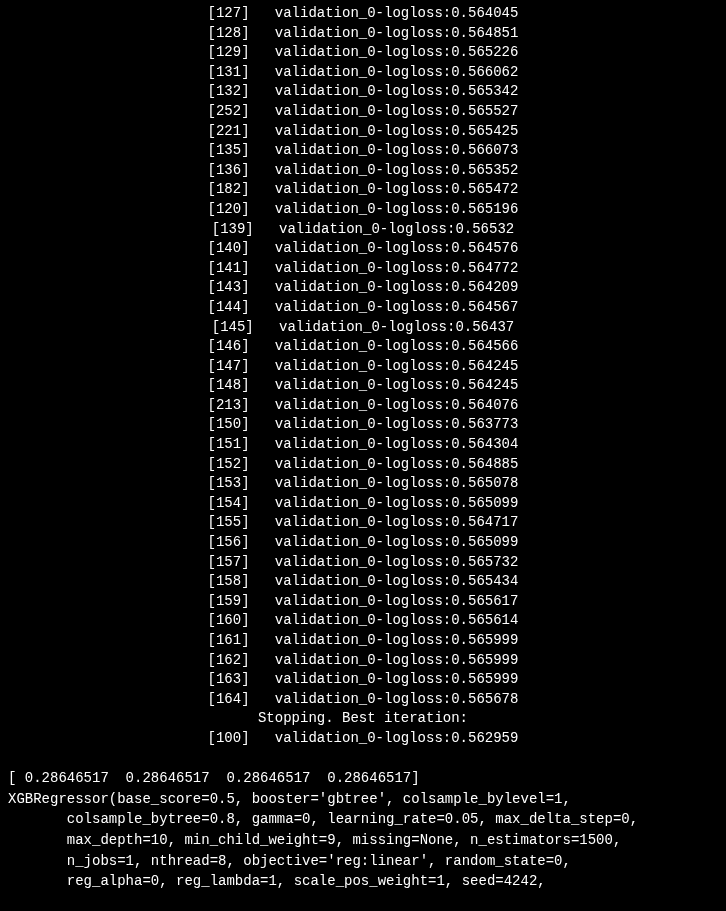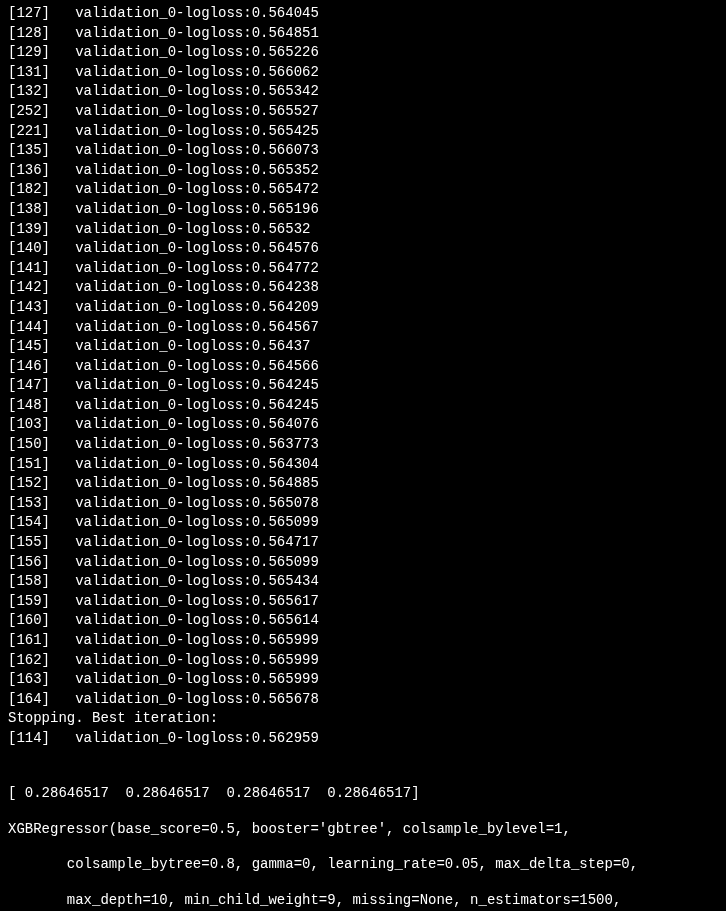--- a/index.html
+++ b/index.html
@@ -8,70 +8,71 @@
       background: #000000;
       color: #ffffff;
       font-family: Consolas, "Courier New", monospace;
       font-size: 14px;
       line-height: 1.4;
       width: 726px;
       box-sizing: border-box;
     }
     .log-line {
       white-space: pre;
+      text-align: center;
     }
     .output-block {
       white-space: pre;
-      margin-top: 16px;
+      margin-top: 1px;
     }
   </style>
 </head>
 <body>
 
 <div id="log-container">
     <div class="log-line">[127]   validation_0-logloss:0.564045</div>
     <div class="log-line">[128]   validation_0-logloss:0.564851</div>
     <div class="log-line">[129]   validation_0-logloss:0.565226</div>
     <div class="log-line">[131]   validation_0-logloss:0.566062</div>
     <div class="log-line">[132]   validation_0-logloss:0.565342</div>
     <div class="log-line">[252]   validation_0-logloss:0.565527</div>
     <div class="log-line">[221]   validation_0-logloss:0.565425</div>
     <div class="log-line">[135]   validation_0-logloss:0.566073</div>
     <div class="log-line">[136]   validation_0-logloss:0.565352</div>
     <div class="log-line">[182]   validation_0-logloss:0.565472</div>
-    <div class="log-line">[138]   validation_0-logloss:0.565196</div>
+    <div class="log-line">[120]   validation_0-logloss:0.565196</div>
     <div class="log-line">[139]   validation_0-logloss:0.56532</div>
     <div class="log-line">[140]   validation_0-logloss:0.564576</div>
     <div class="log-line">[141]   validation_0-logloss:0.564772</div>
-    <div class="log-line">[142]   validation_0-logloss:0.564238</div>
     <div class="log-line">[143]   validation_0-logloss:0.564209</div>
     <div class="log-line">[144]   validation_0-logloss:0.564567</div>
     <div class="log-line">[145]   validation_0-logloss:0.56437</div>
     <div class="log-line">[146]   validation_0-logloss:0.564566</div>
     <div class="log-line">[147]   validation_0-logloss:0.564245</div>
     <div class="log-line">[148]   validation_0-logloss:0.564245</div>
-    <div class="log-line">[103]   validation_0-logloss:0.564076</div>
+    <div class="log-line">[213]   validation_0-logloss:0.564076</div>
     <div class="log-line">[150]   validation_0-logloss:0.563773</div>
     <div class="log-line">[151]   validation_0-logloss:0.564304</div>
     <div class="log-line">[152]   validation_0-logloss:0.564885</div>
     <div class="log-line">[153]   validation_0-logloss:0.565078</div>
     <div class="log-line">[154]   validation_0-logloss:0.565099</div>
     <div class="log-line">[155]   validation_0-logloss:0.564717</div>
     <div class="log-line">[156]   validation_0-logloss:0.565099</div>
+    <div class="log-line">[157]   validation_0-logloss:0.565732</div>
     <div class="log-line">[158]   validation_0-logloss:0.565434</div>
     <div class="log-line">[159]   validation_0-logloss:0.565617</div>
     <div class="log-line">[160]   validation_0-logloss:0.565614</div>
     <div class="log-line">[161]   validation_0-logloss:0.565999</div>
     <div class="log-line">[162]   validation_0-logloss:0.565999</div>
     <div class="log-line">[163]   validation_0-logloss:0.565999</div>
     <div class="log-line">[164]   validation_0-logloss:0.565678</div>
   </div>
 
 <div class="log-line">Stopping. Best iteration:</div>
-<div class="log-line" id="best-iter-line">[114]   validation_0-logloss:0.562959</div>
+<div class="log-line" id="best-iter-line">[100]   validation_0-logloss:0.562959</div>
 
 <div class="log-line">&nbsp;</div>
 
 <div class="output-block">[ 0.28646517  0.28646517  0.28646517  0.28646517]</div>
 <div class="output-block">XGBRegressor(base_score=0.5, booster='gbtree', colsample_bylevel=1,</div>
 <div class="output-block">       colsample_bytree=0.8, gamma=0, learning_rate=0.05, max_delta_step=0,</div>
 <div class="output-block">       max_depth=10, min_child_weight=9, missing=None, n_estimators=1500,</div>
 <div class="output-block">       n_jobs=1, nthread=8, objective='reg:linear', random_state=0,</div>
 <div class="output-block">       reg_alpha=0, reg_lambda=1, scale_pos_weight=1, seed=4242,</div>
 

